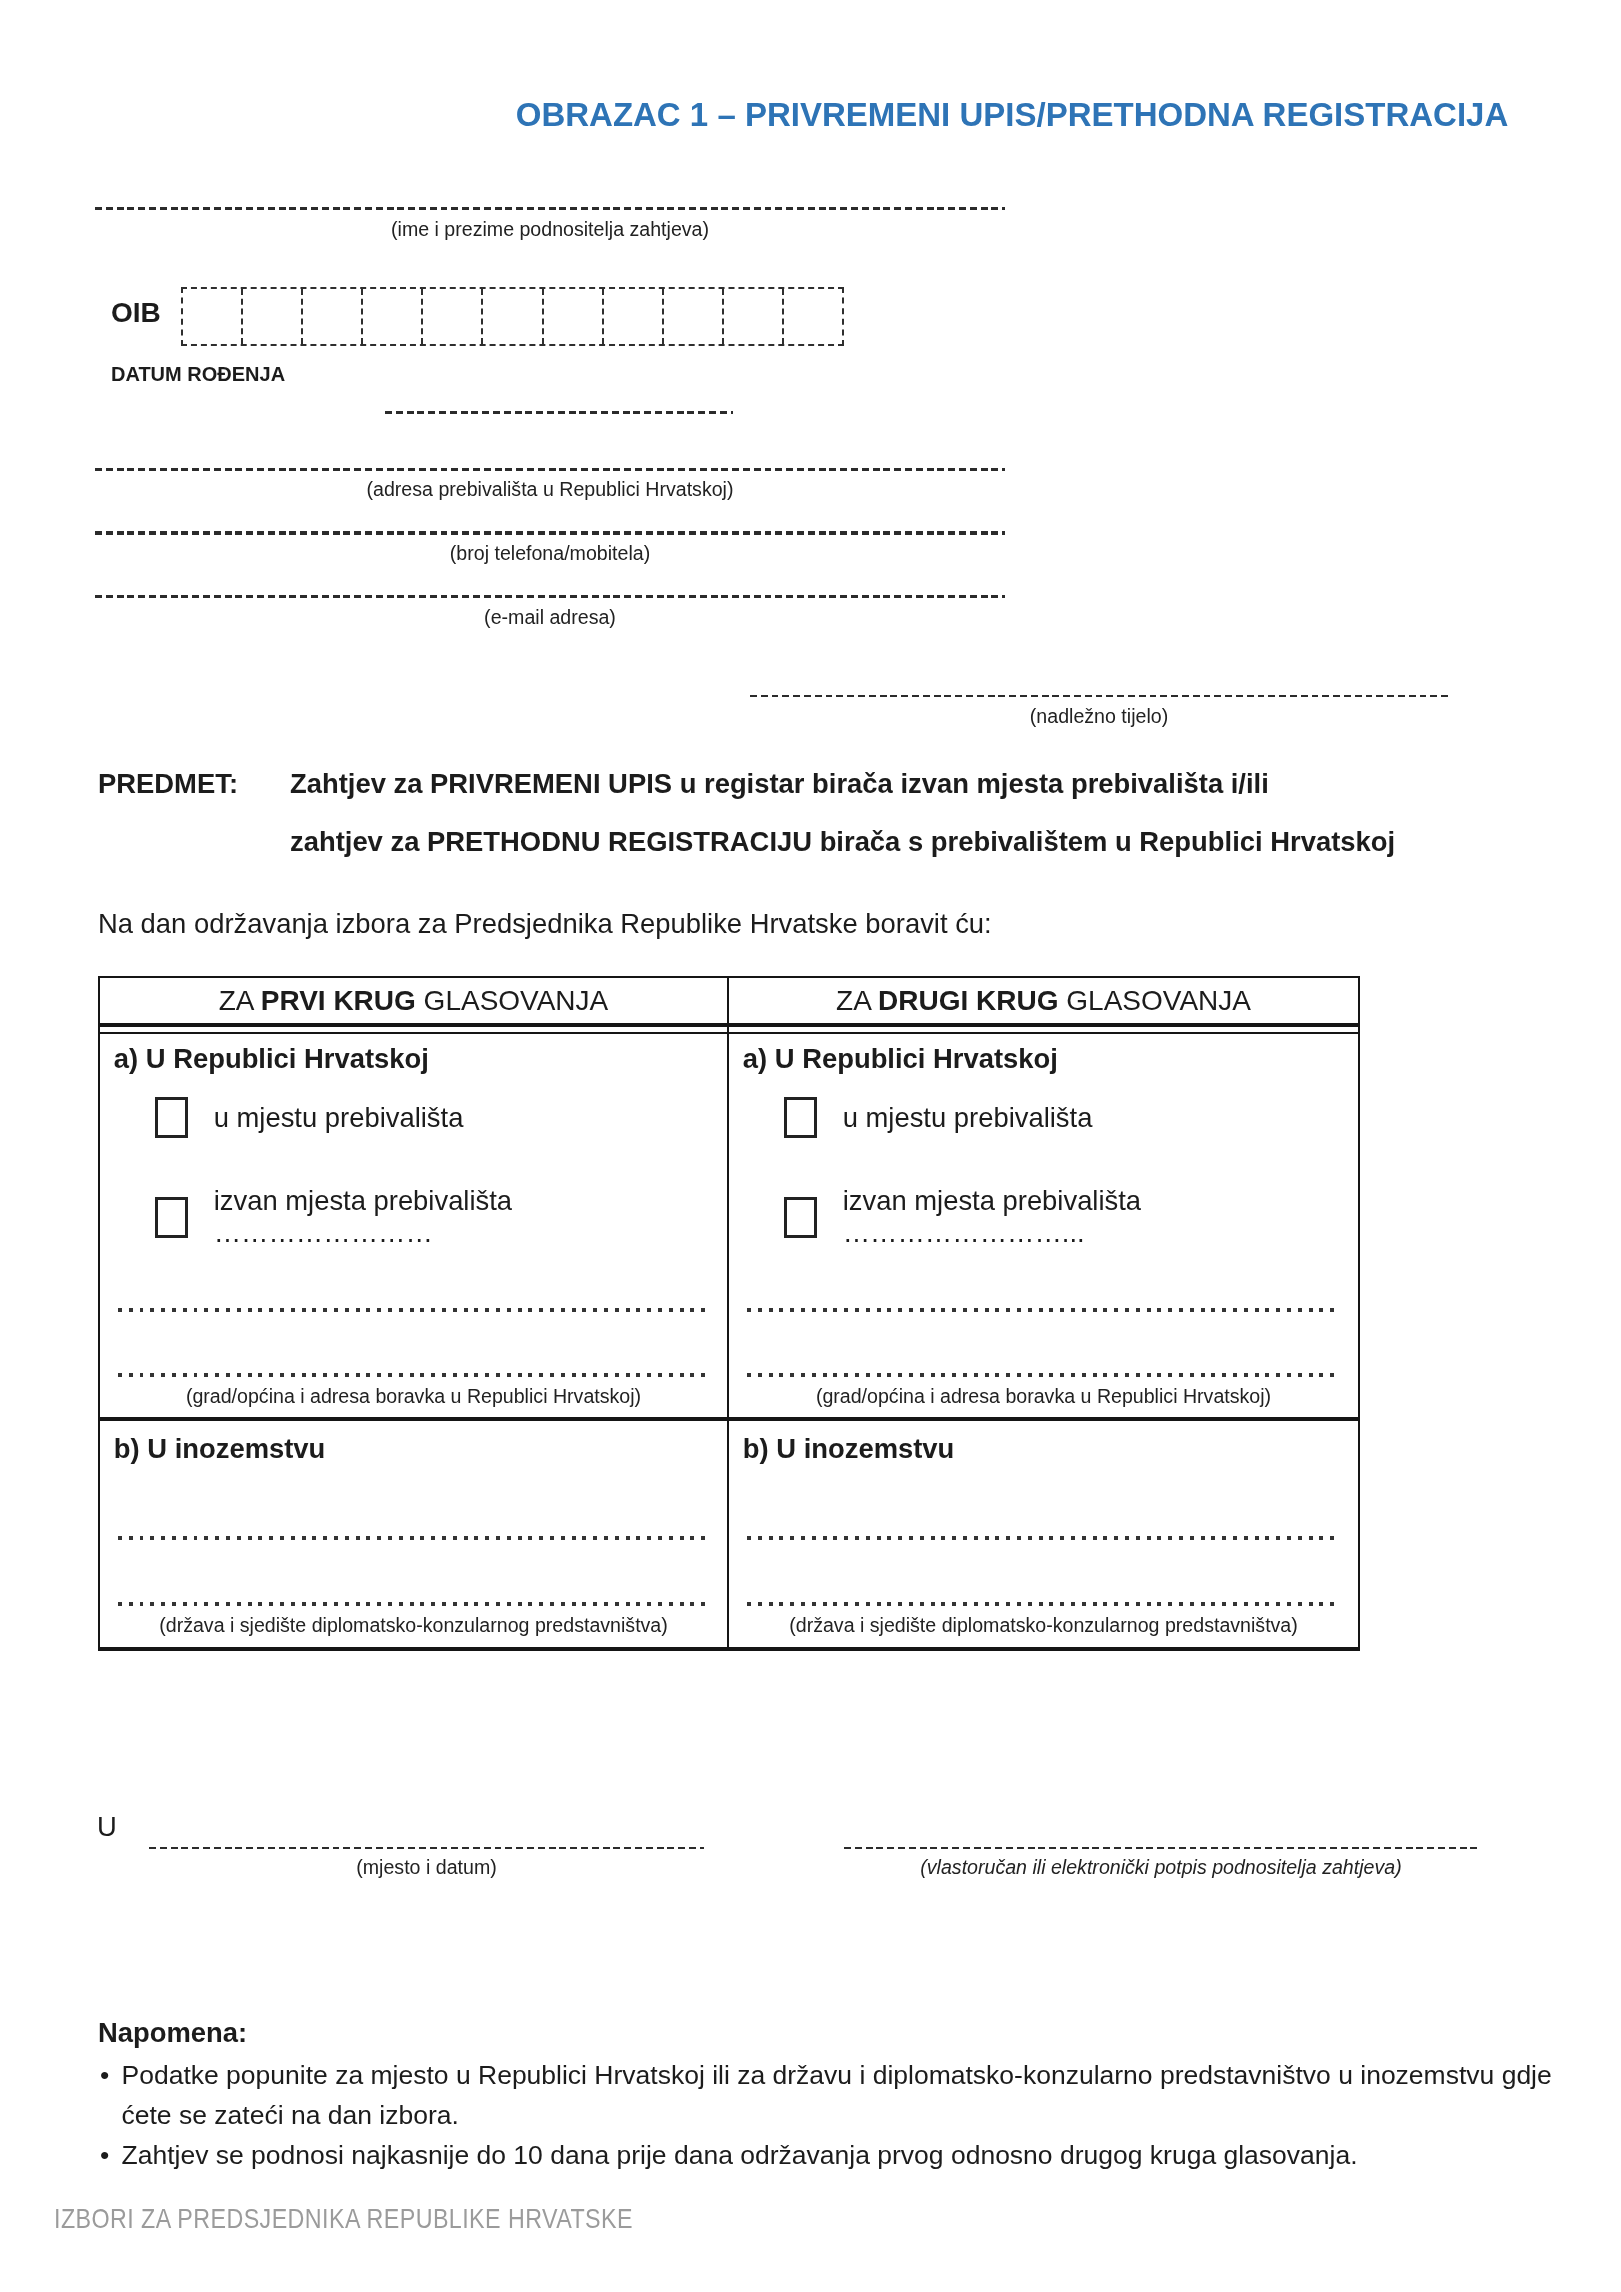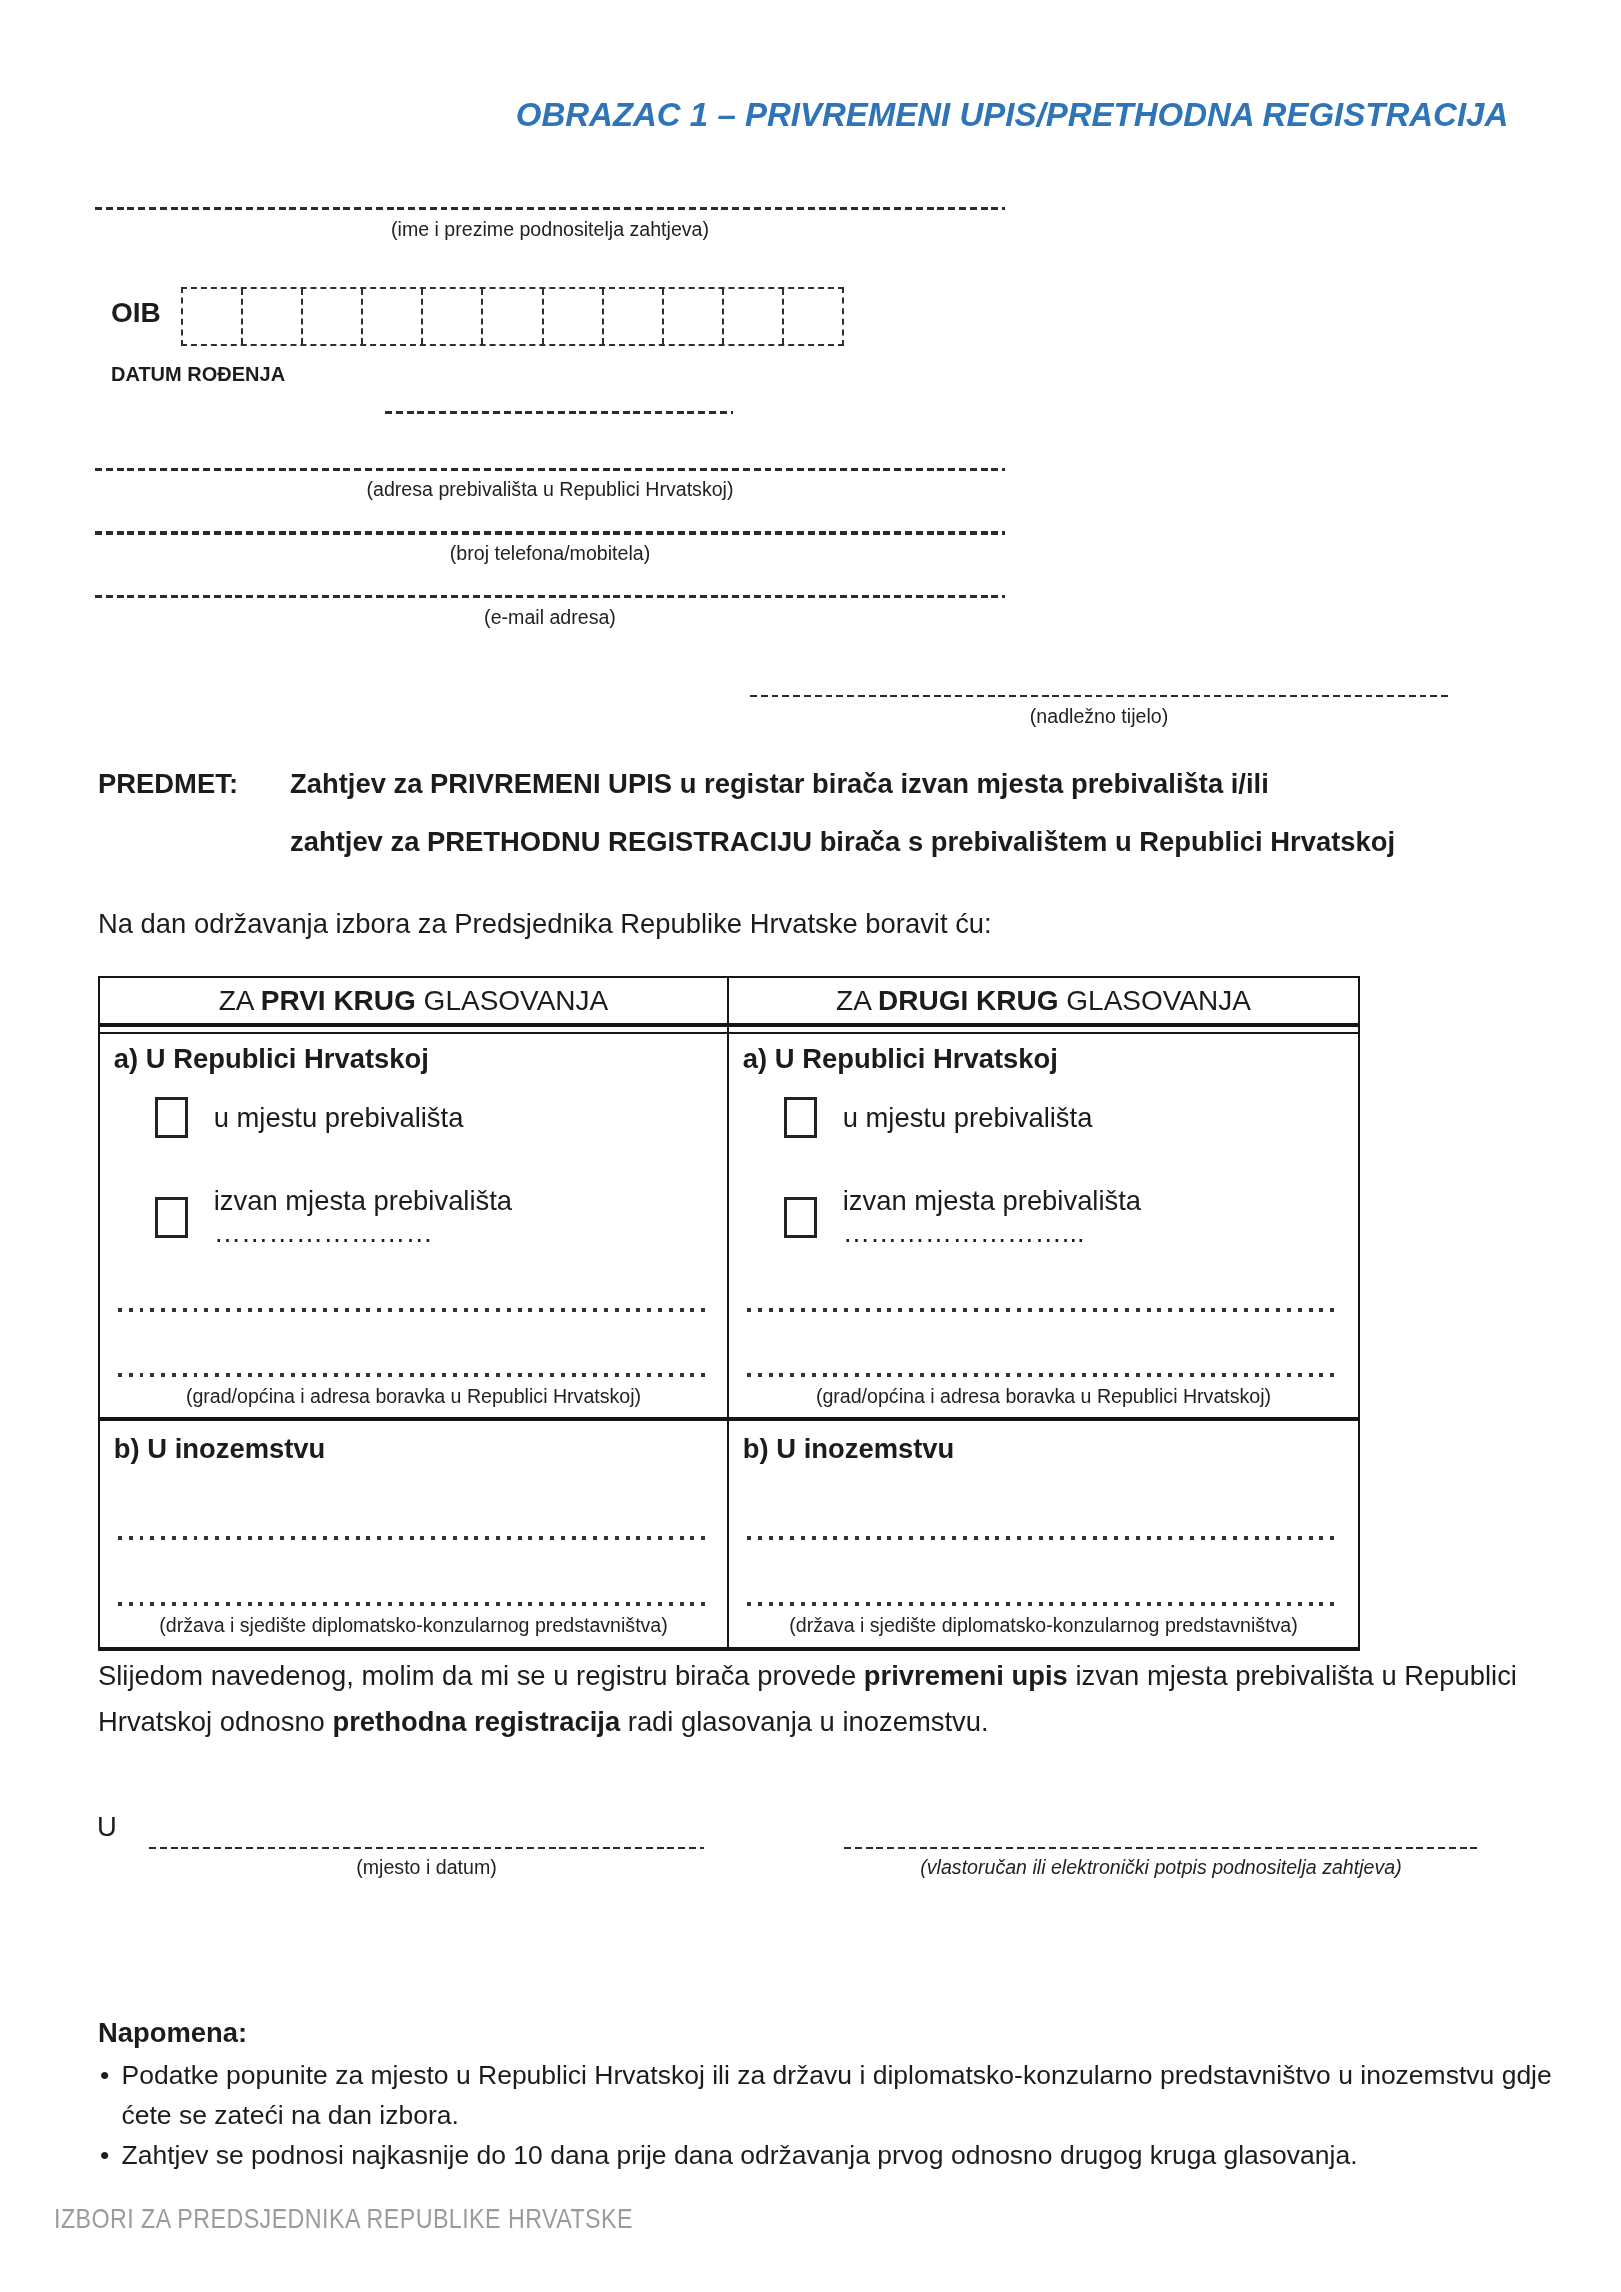--- a/index.html
+++ b/index.html
@@ -6,21 +6,21 @@
   #page {
     position:relative; width:1621px; height:2293px; margin:0 auto;
     background:#ffffff; overflow:hidden;
     font-family:"Liberation Sans", sans-serif; color:#1c1c1c;
   }
   .abs { position:absolute; }
 
   
   .doc-title {
     left:485px; top:96px; width:1054px; text-align:center;
-    font-size:33px; font-weight:bold; font-style:italic; letter-spacing:0px;
+    font-size:33px; font-weight:bold; letter-spacing:0px;
   }
 
   
   .writeline {
     height:2.9px;
     background:repeating-linear-gradient(90deg,#2b2b2b 0 6.9px, transparent 6.9px 10.8px);
   }
   .linelabel {
     text-align:center; font-size:19.6px; color:#222;
   }
@@ -200,21 +200,20 @@
       </div>
       <div class="fcell sec-cell">
         <div class="sec-title">b) U inozemstvu</div>
         <div class="dotline dl-b1"></div>
         <div class="dotline dl-b2"></div>
         <div class="cell-caption">(država i sjedište diplomatsko-konzularnog predstavništva)</div>
       </div>
     </div>
   </div>
 
-  <div class="abs closing"><span>Slijedom navedenog, molim da mi se u registru birača provede </span><b>privremeni upis</b><span> izvan mjesta prebivališta u Republici Hrvatskoj odnosno </span><b>prethodna registracija</b><span> radi glasovanja u inozemstvu.</span></div>
 
   <div class="abs u-label">U</div>
   <div class="abs writeline" style="left:149px; top:1847px; width:555px; height:2px;"></div>
   <div class="abs sig-label" style="left:149px; top:1856px; width:555px;">(mjesto i datum)</div>
   <div class="abs writeline" style="left:844px; top:1847px; width:634px; height:2px;"></div>
   <div class="abs sig-label" style="left:844px; top:1856px; width:634px;font-style:italic;">(vlastoručan ili elektronički potpis podnositelja zahtjeva)</div>
 
   <div class="abs notes">
     <div class="notes-title">Napomena:</div>
     <ul>

